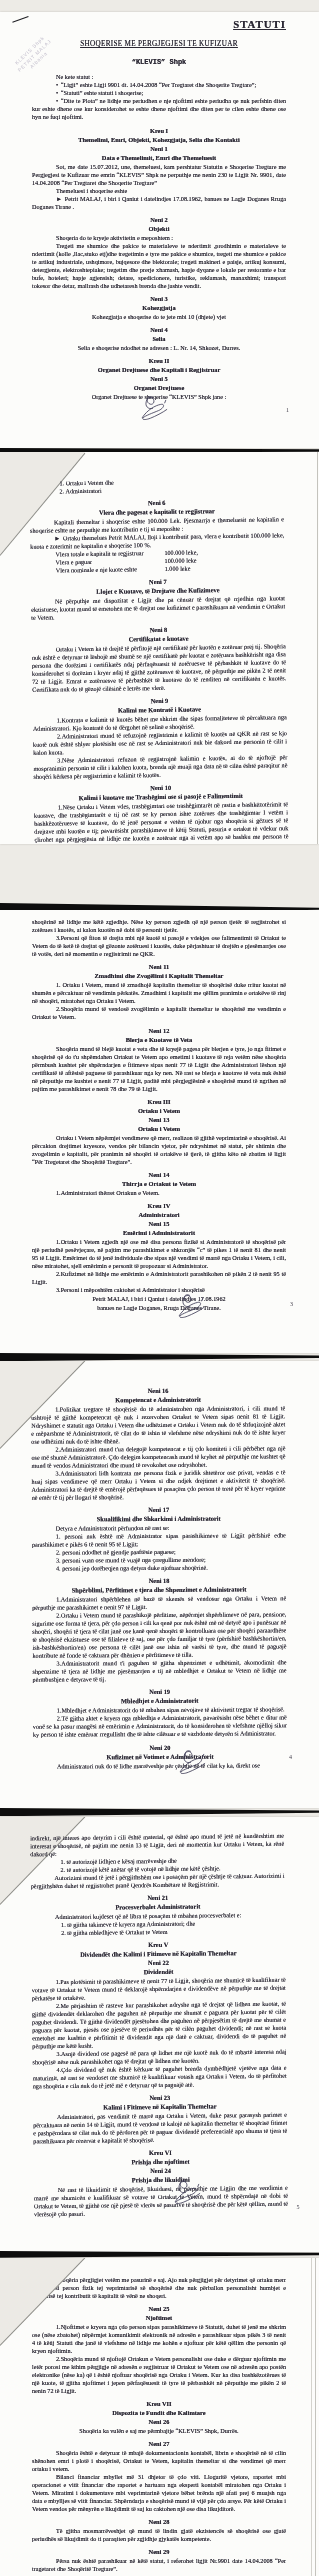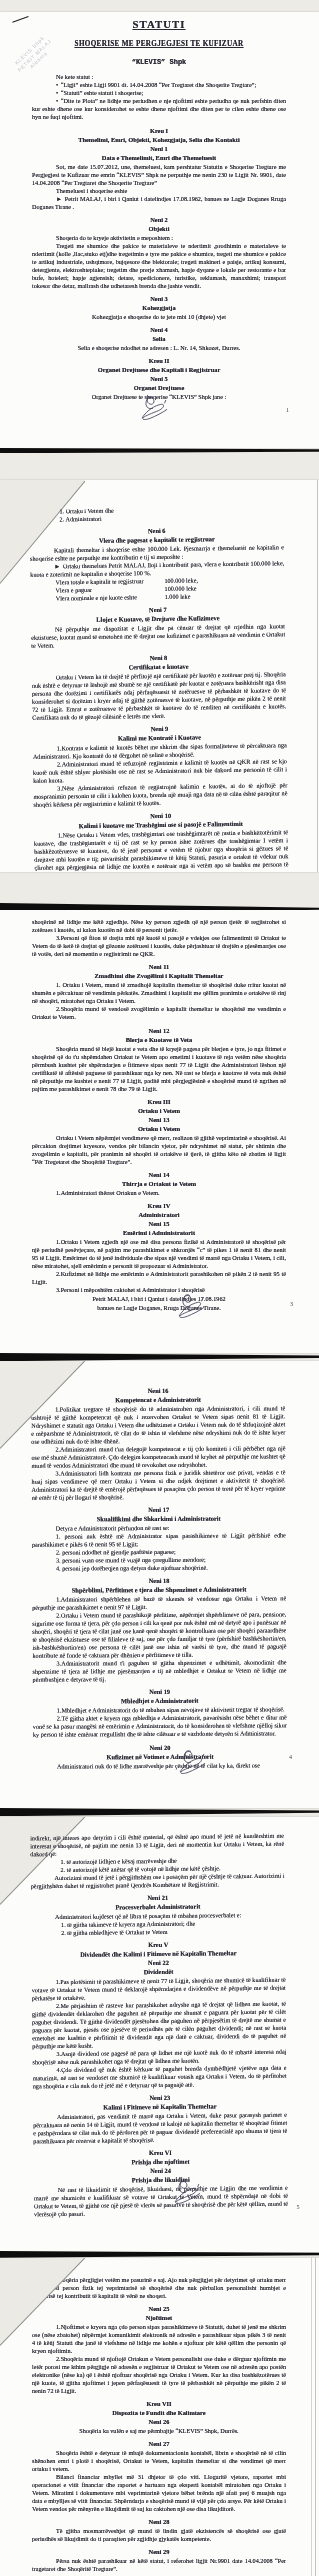--- a/index.html
+++ b/index.html
@@ -1,37 +1,37 @@
 <!DOCTYPE html>
 <html style="font-size:8.2px"><head>
 <meta charset="utf-8">
 <style>
   html,body{margin:0;padding:0;}
   body{background:#e7e5e0;font-family:"Liberation Serif","DejaVu Serif",serif;}
   #canvas{position:relative;width:319px;height:2708px;background:#edebe6;overflow:hidden;}
 
   .page{position:absolute;left:0;width:319px;background:#fcfcfa;color:#2b2834;overflow:hidden;box-shadow:0 0 2.1px rgba(0,0,0,.18);}
   #p1{top:12.4px;height:436px;}
-  #p2{top:480px;height:392px;}
+  #p2{top:452px;height:392px;}
   #p3{top:910px;height:443px;}
   #p4{top:1361px;height:447px;}
   #p5{top:1817px;height:435px;}
   #p6{top:2258px;height:450px;}
 
   .content{padding:0 33px 0 32px;font-size:6.2px;line-height:8px;text-shadow:0 0 0.3px rgba(43,40,52,.8);}
   #p1 .content{padding-top:7.2px;}
   #p2 .content{padding-top:26px;transform:rotate(-0.8deg);}
   #p3 .content{padding-top:8.2px;}
   #p4 .content{padding-top:20.6px;transform:rotate(-0.3deg);}
   #p5 .content{padding-top:15.5px;transform:rotate(-0.6deg);}
   #p6 .content{padding-top:17.5px;}
 
   .b-title{font-size:10.8px;font-weight:bold;text-align:center;letter-spacing:1px;margin:0 0 12.4px;}
-  .b-title,.b-sub{text-decoration:underline;}
-  .b-sub{font-size:7.2px;font-weight:bold;text-align:center;letter-spacing:0.3px;margin:0 0 10.3px;}
+  .b-title,.b-sub{text-decoration:underline;text-align:right;}
+  .b-sub{font-size:7.2px;font-weight:normal;text-align:center;letter-spacing:0.3px;margin:0 0 10.3px;}
   .b-name{font-size:7px;font-weight:bold;text-align:center;margin:0 0 7.2px;font-family:Liberation Mono, monospace;}
   .b-h{font-weight:bold;text-align:center;font-size:6.4px;margin:5.2px 0 1px;}
   .b-h + .b-h{margin-top:0;}
   .b-p,.b-pn,.b-bullet,.b-arrow{text-align:justify;margin:0;}
   .b-p,.b-pind,.b-bullet,.b-arrow{text-indent:24px;}
   .b-pind{margin:0;}
   .b-c{text-align:center;margin:1px 0 0;}
   .b-li{margin:0 0 0 30px;}
   .b-kv{display:flex;margin-left:25px;}
   .b-kv .k{flex:0 0 auto;min-width:109px;}

